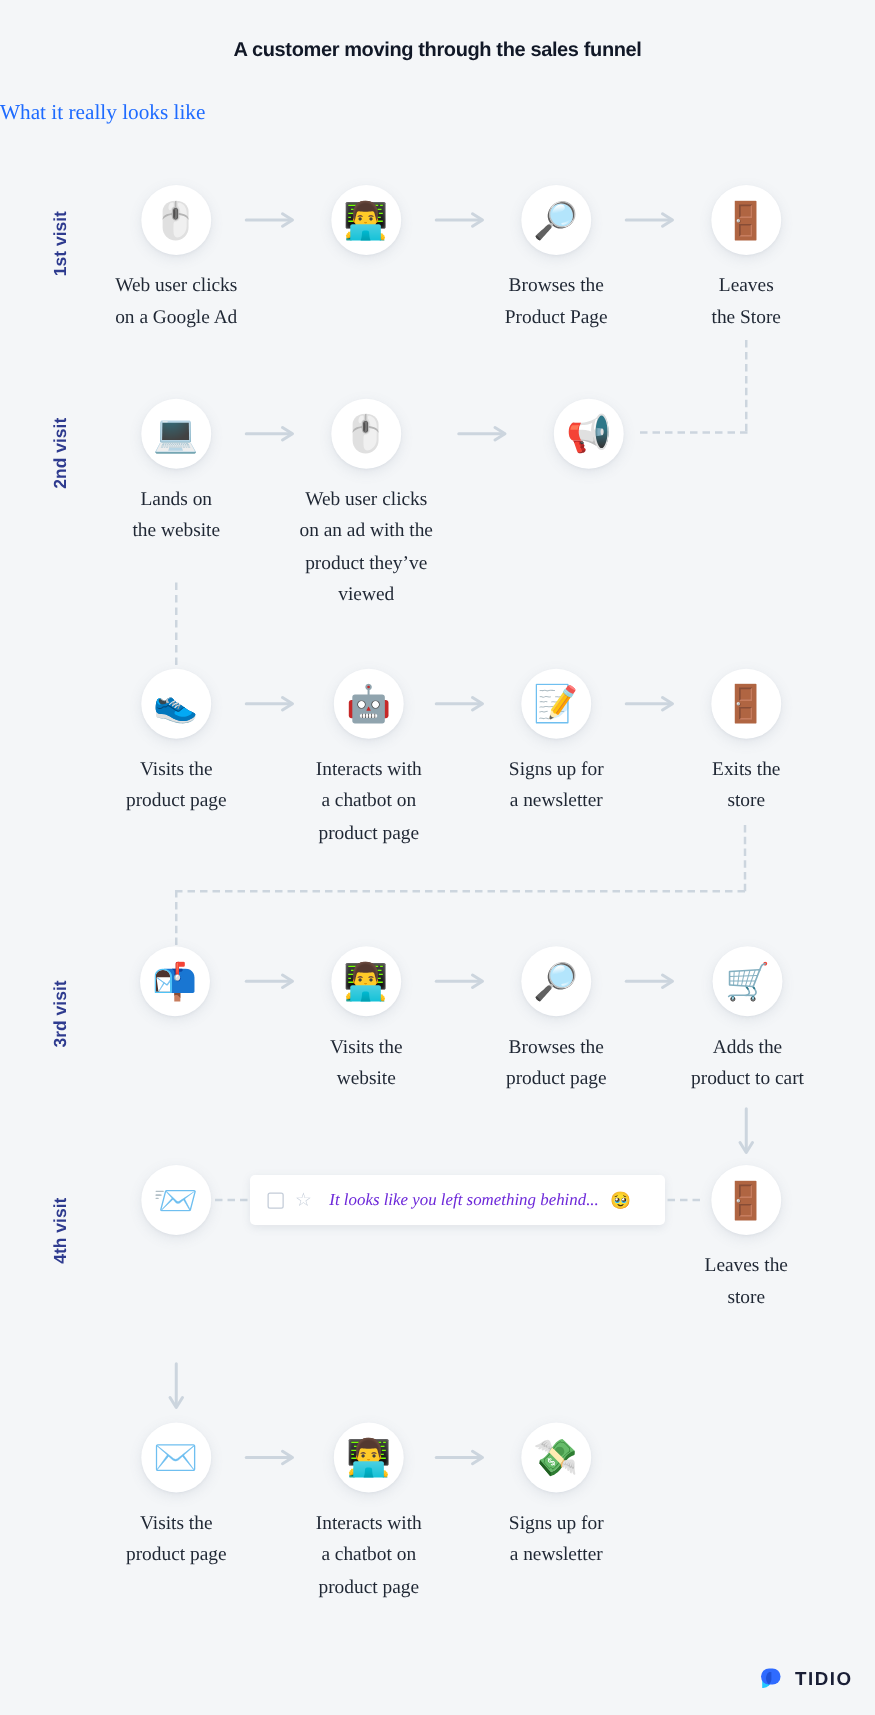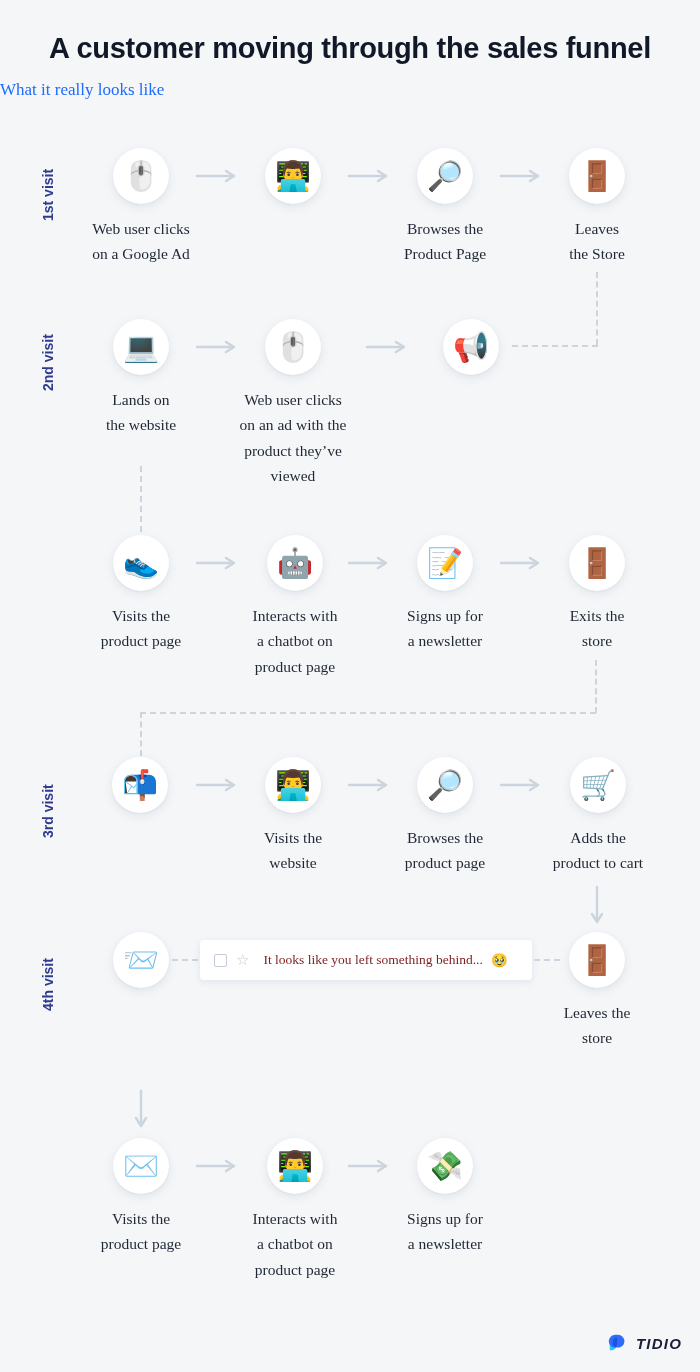--- a/index.html
+++ b/index.html
@@ -19,21 +19,21 @@
   }
 
   
   .title {
     position: absolute;
     left: 0; right: 0;
     top: 32px;
     text-align: center;
     font-family: "Liberation Sans", sans-serif;
     font-weight: bold;
-    font-size: 29px;
+    font-size: 16px;
     letter-spacing: -0.3px;
     color: #111827;
   }
   .subtitle {
     position: absolute;
     left: 0; right: 0;
     top: 80px;
     font-family: "Liberation Serif", serif;
     font-size: 17px;
     color: #1e6bff;
@@ -127,23 +127,24 @@
   .email-star {
     color: #c3ccd8;
     font-size: 15px;
     line-height: 1;
     font-family: "DejaVu Sans", sans-serif;
     flex: 0 0 auto;
   }
   .email-text {
     font-family: "Liberation Serif", serif;
     font-size: 13.5px;
-    color: #7f1d1d;
+    color: #6d28d9;
     white-space: nowrap;
     margin-left: 5px;
+    font-style: italic;
   }
   .email-emoji {
     font-family: "DejaVu Sans", sans-serif;
     font-size: 13.5px;
   }
 
   
   .footer-logo {
     position: absolute;
     right: 18px;
@@ -152,21 +153,20 @@
     align-items: center;
     gap: 7px;
   }
   .logo-mark { width: 22px; height: 22px; }
   .logo-word {
     font-family: "Liberation Sans", sans-serif;
     font-weight: bold;
     font-size: 15px;
     letter-spacing: 1.2px;
     color: #1a1f36;
-    font-style: italic;
   }
 </style>
 </head>
 <body>
 
 <div class="canvas">
 
   <div class="title">A customer moving through the sales funnel</div>
   <div class="subtitle">What it really looks like</div>
 

